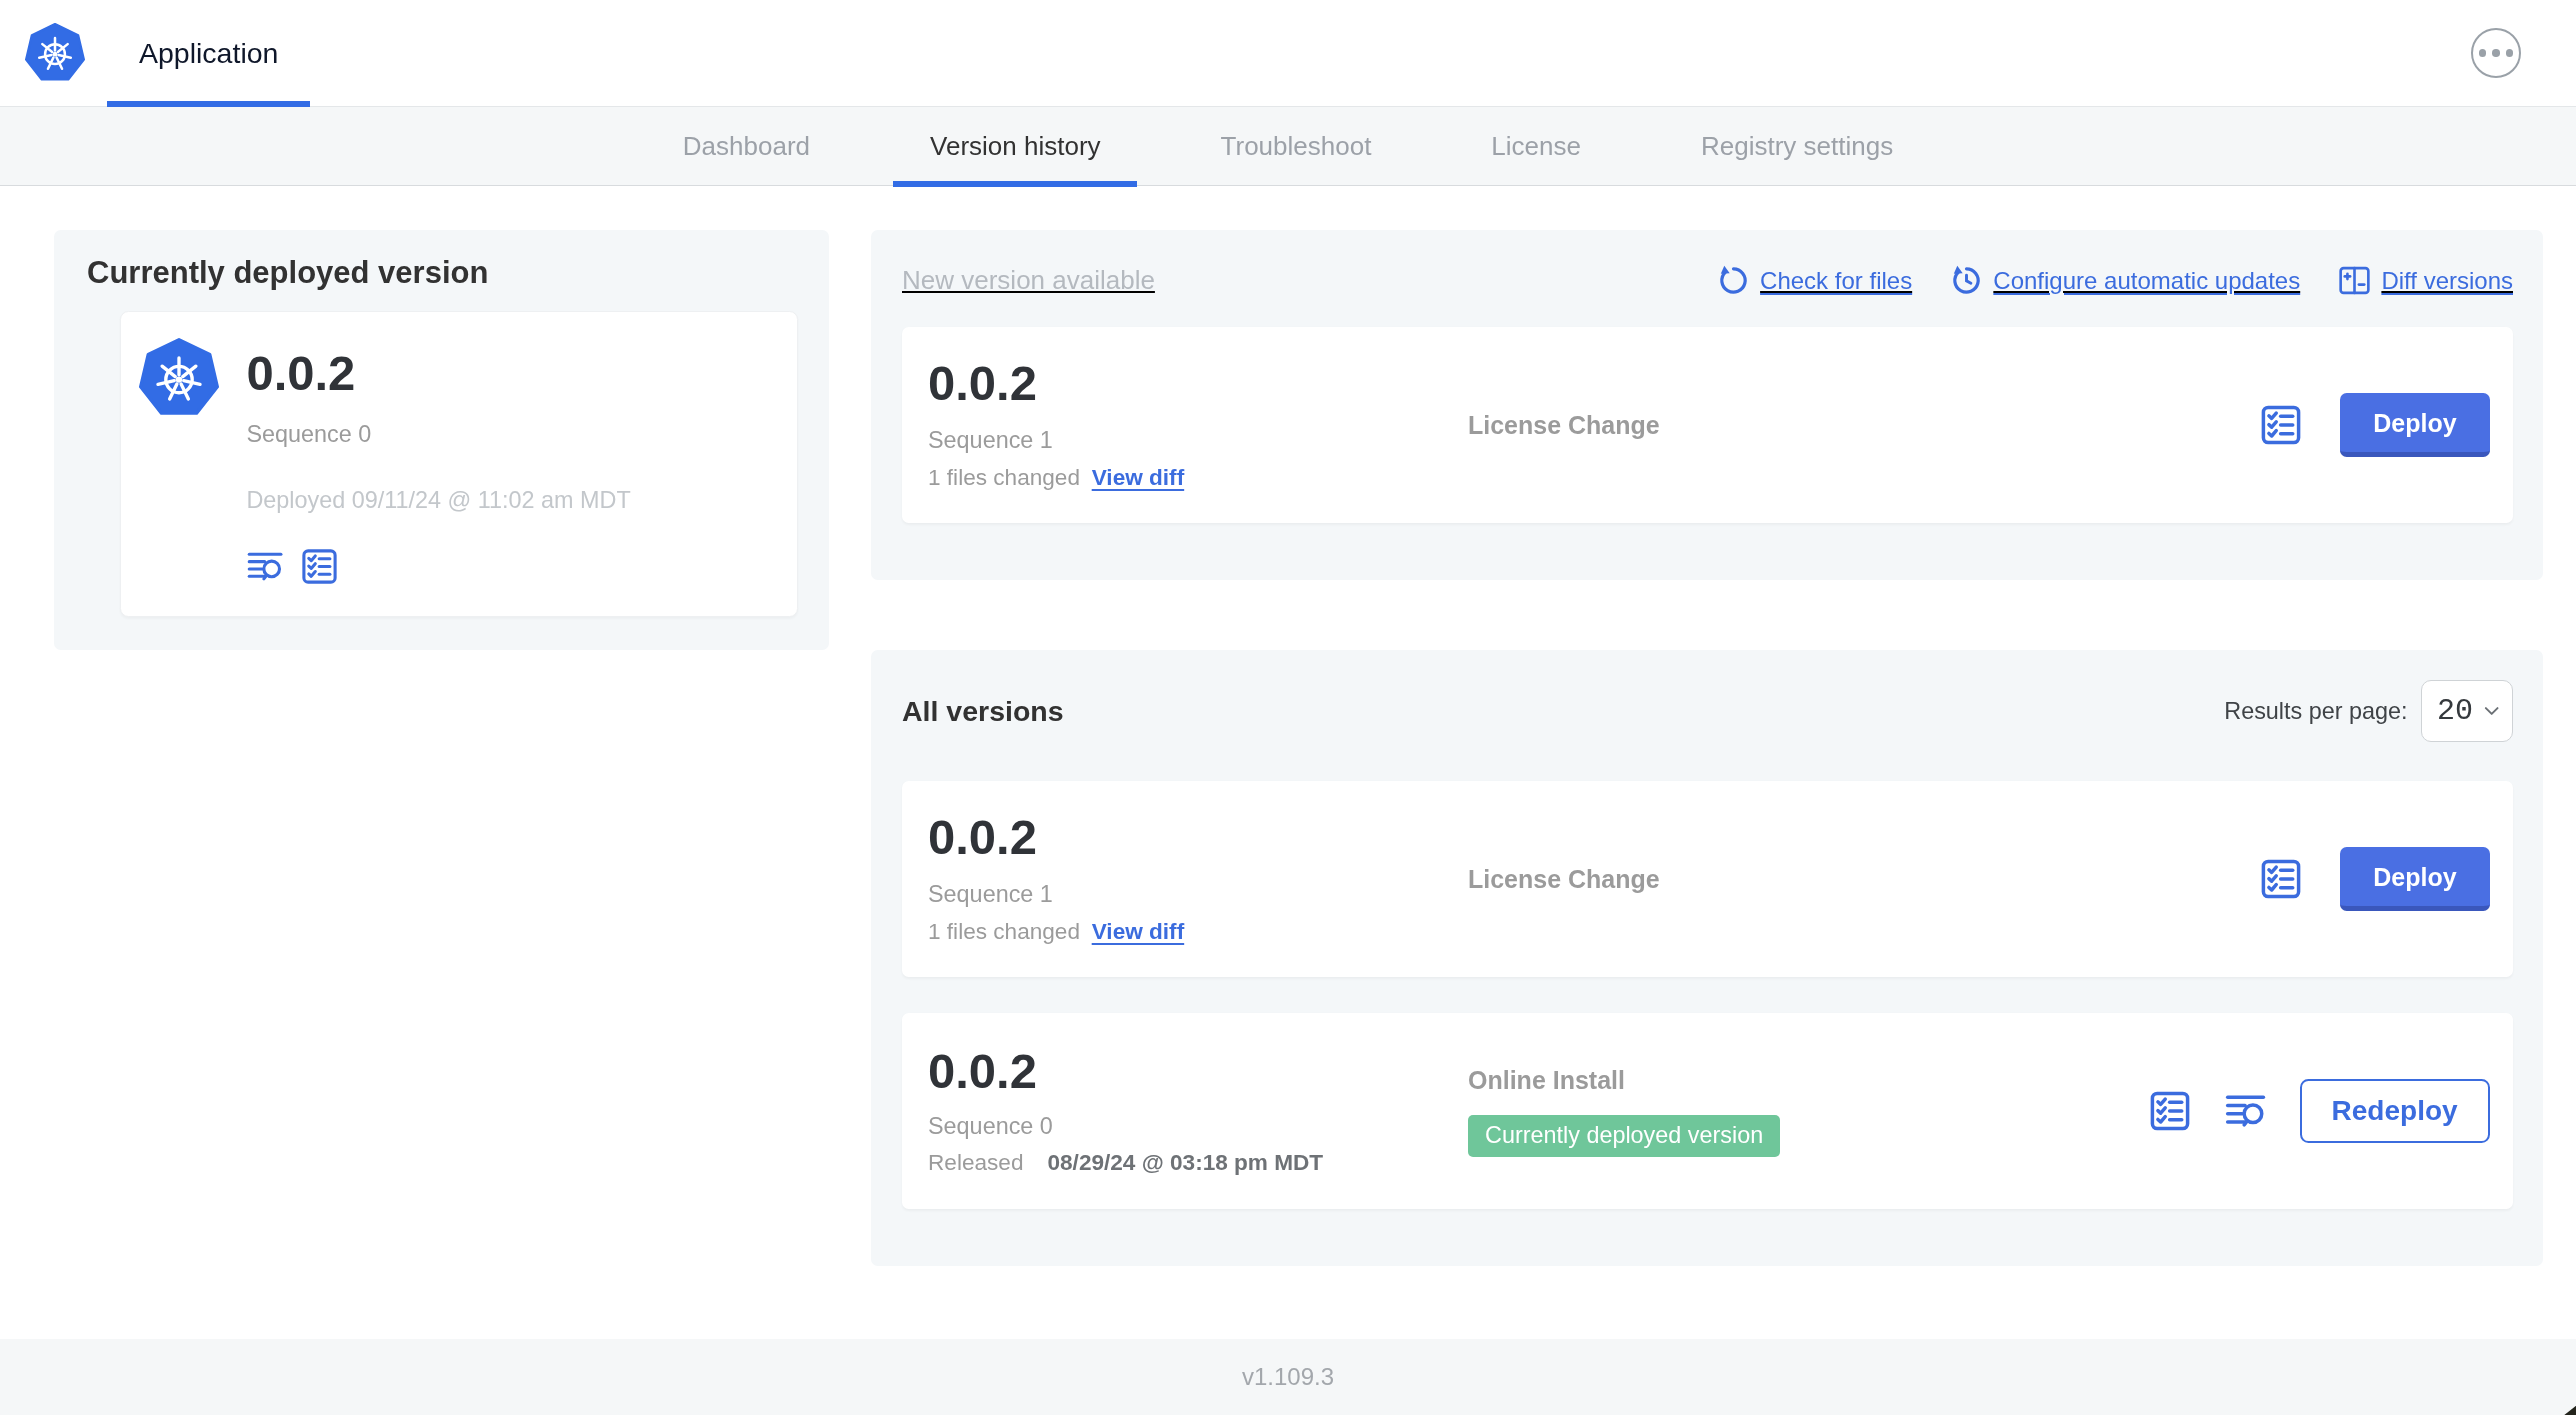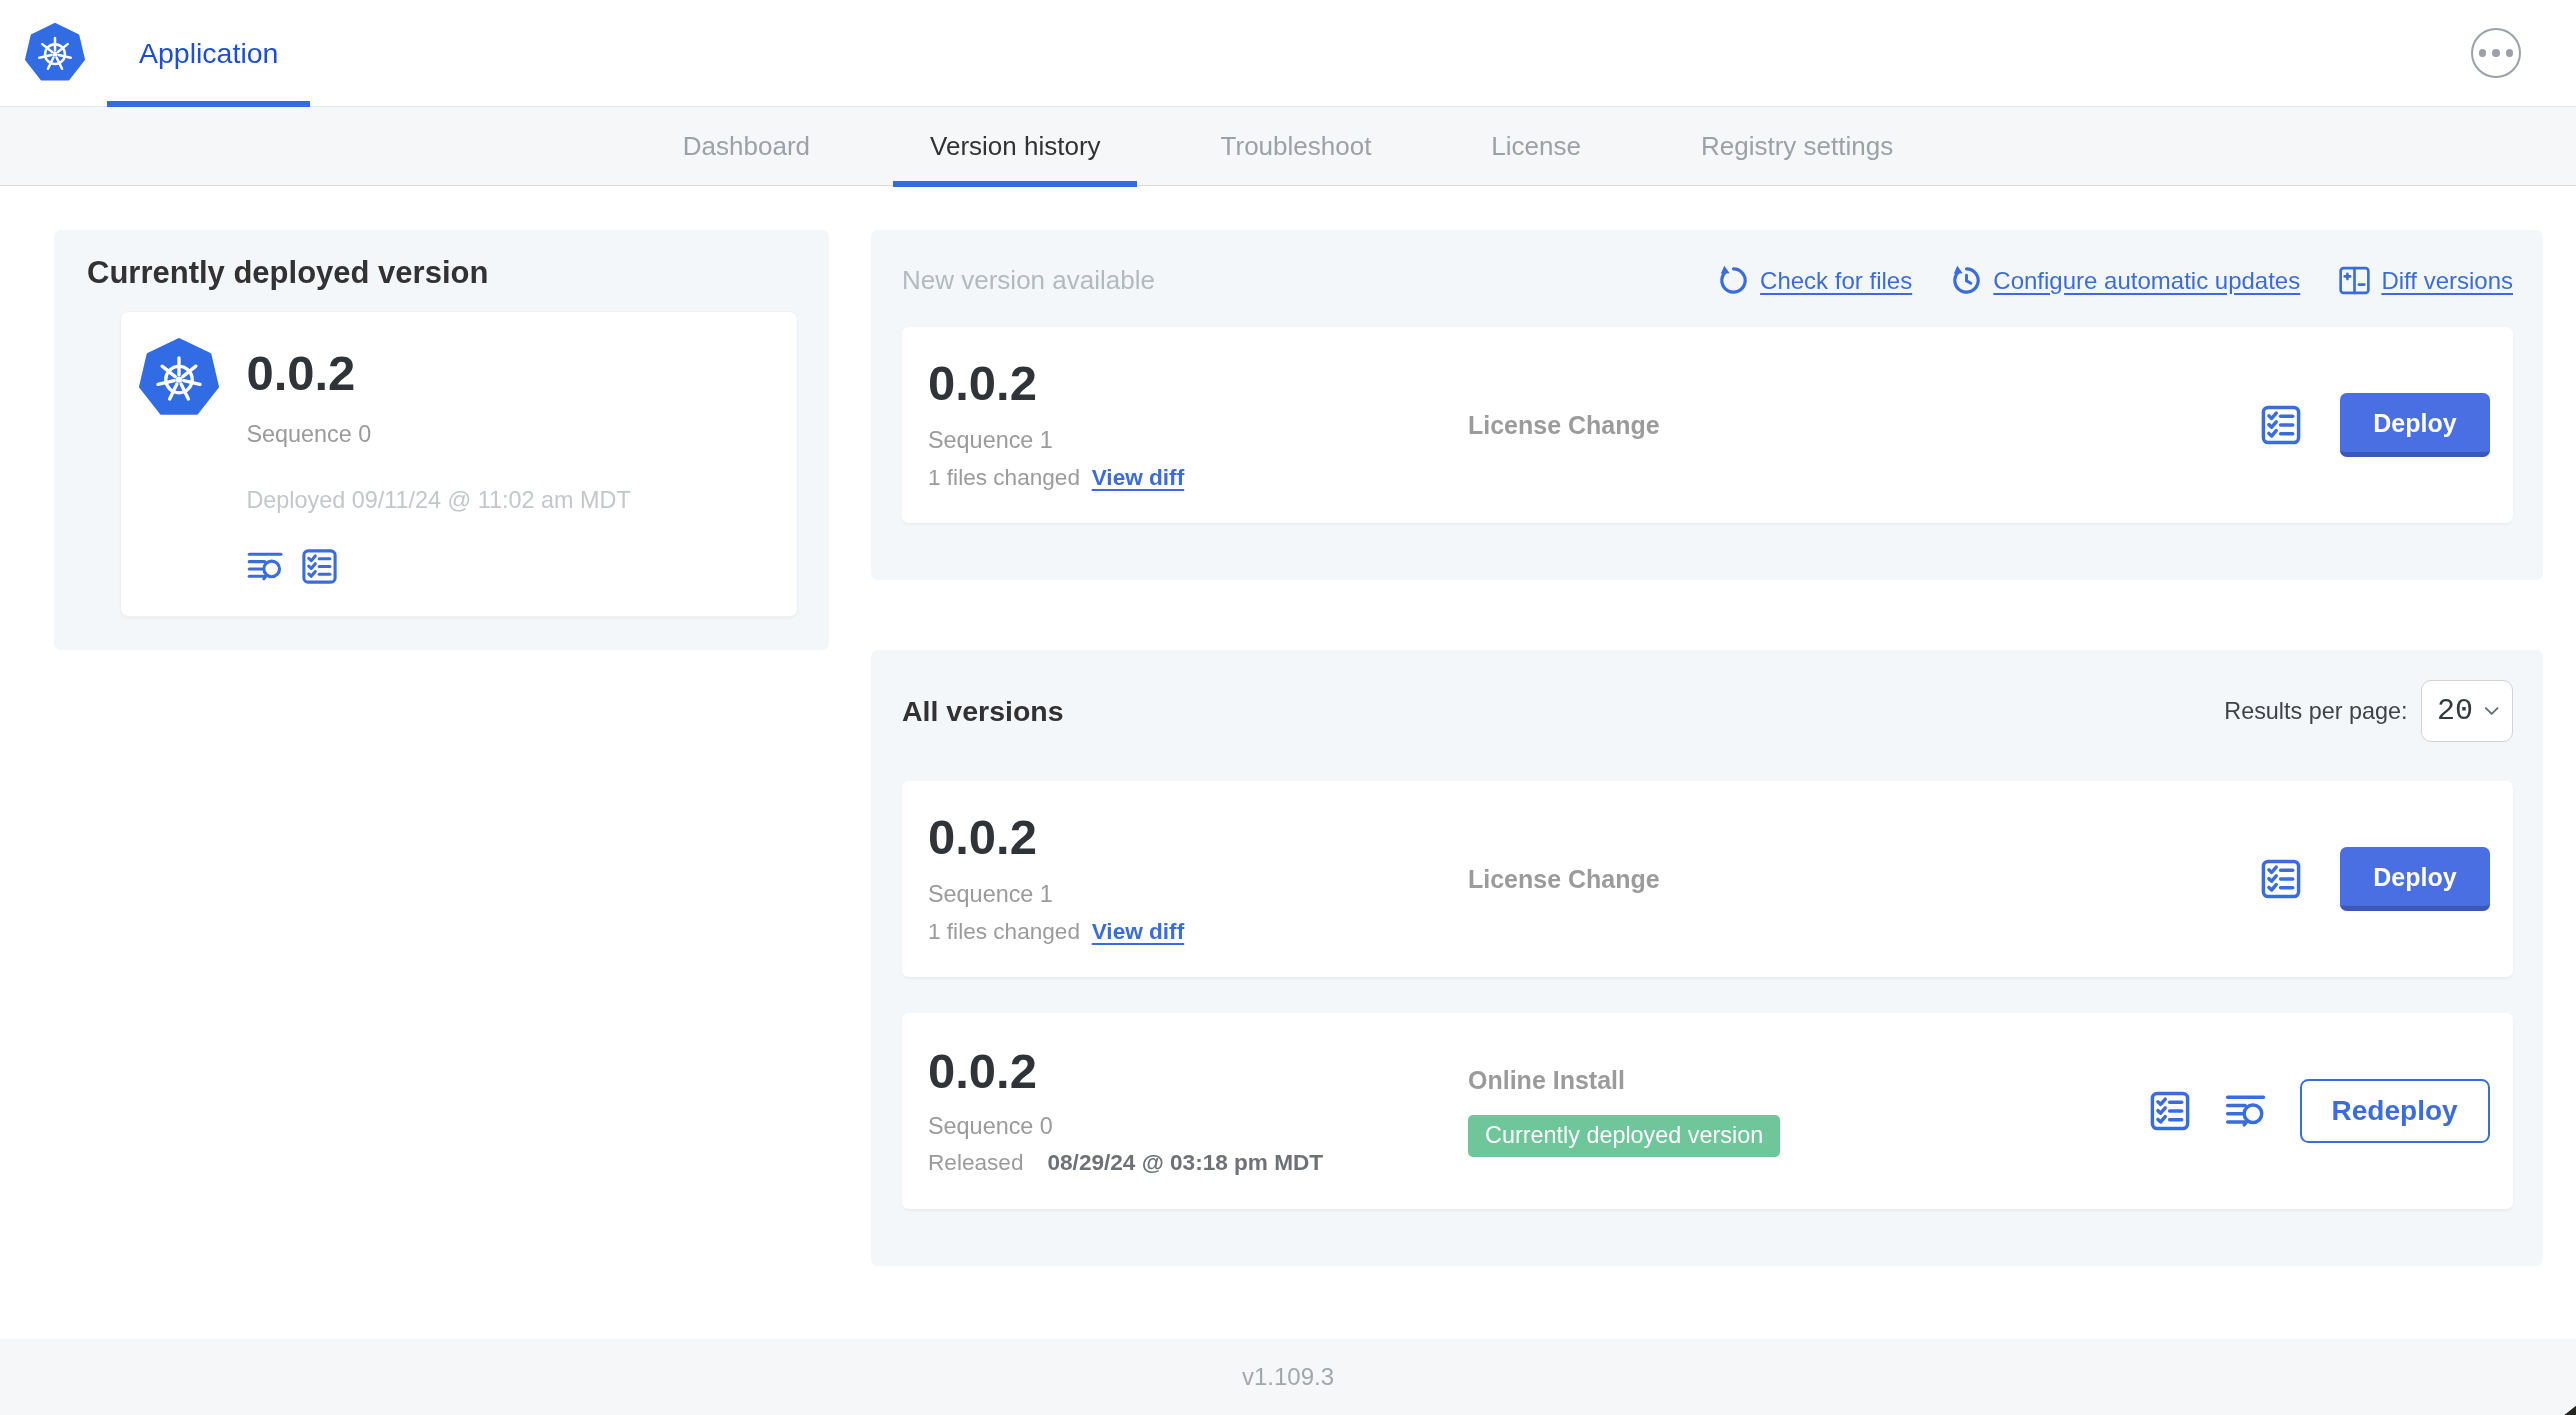--- a/index.html
+++ b/index.html
@@ -29,21 +29,21 @@
   }
   .k8s-logo{width:60px;height:62px;display:block;}
   .app-tab{
     position:relative;height:107px;display:flex;align-items:center;
     margin-left:22px;padding:0 32px;cursor:pointer;
   }
   .app-tab::after{
     content:"";position:absolute;left:0;right:0;bottom:-0.8px;height:6.7px;
     background:var(--k8s-blue);
   }
-  .app-title{font-size:28.5px;font-weight:500;color:#1d4ed8;}
+  .app-title{font-size:28.5px;font-weight:500;color:#0f172a;}
   .menu-btn{
     margin-left:auto;width:50px;height:50px;border-radius:50%;
     border:2.5px solid #9aa1a8;background:#fff;display:flex;align-items:center;
     justify-content:center;gap:5.9px;cursor:pointer;
   }
   .menu-btn .dot{width:7.5px;height:7.5px;border-radius:50%;background:#9aa1a8;}
   
   .sub-nav{
     height:79px;background:var(--subnav-bg);border-bottom:1.7px solid #d8dbde;
     display:flex;justify-content:center;flex:0 0 auto;
@@ -77,21 +77,21 @@
   .seq-text{font-size:23.4px;color:var(--text-gray);}
   .deployed-card .seq-text{margin-top:23.4px;}
   .deployed-when{font-size:23.4px;color:var(--text-light);margin-top:39px;}
   .card-icon-row{display:flex;align-items:center;gap:15px;margin-top:33px;}
   .icon-btn{color:var(--primary-blue);display:inline-flex;cursor:pointer;background:none;border:none;padding:0;}
   .icon-46 svg{width:39px;height:39px;}
   .icon-52 svg{width:44px;height:44px;}
   
   .right-col{flex:1;display:flex;flex-direction:column;gap:70px;min-width:0;}
   .right-panel{padding:0 30px 57px 31px;}
-  .panel-head{display:flex;align-items:center;padding-top:33px;min-height:42px;}
+  .panel-head{display:flex;align-items:center;padding-top:33px;min-height:42px;text-decoration:underline;}
   .muted-title{font-size:26px;color:#B4B9BF;}
   .head-actions{margin-left:auto;display:flex;align-items:center;gap:37px;}
   .action-link{
     display:flex;align-items:center;gap:9.2px;color:var(--primary-blue);
     font-size:24px;font-weight:500;cursor:pointer;text-decoration:none;
   }
   .action-link .label{text-decoration:underline;text-underline-offset:4.2px;}
   .action-link svg{width:35px;height:35px;}
   
   .version-card{

